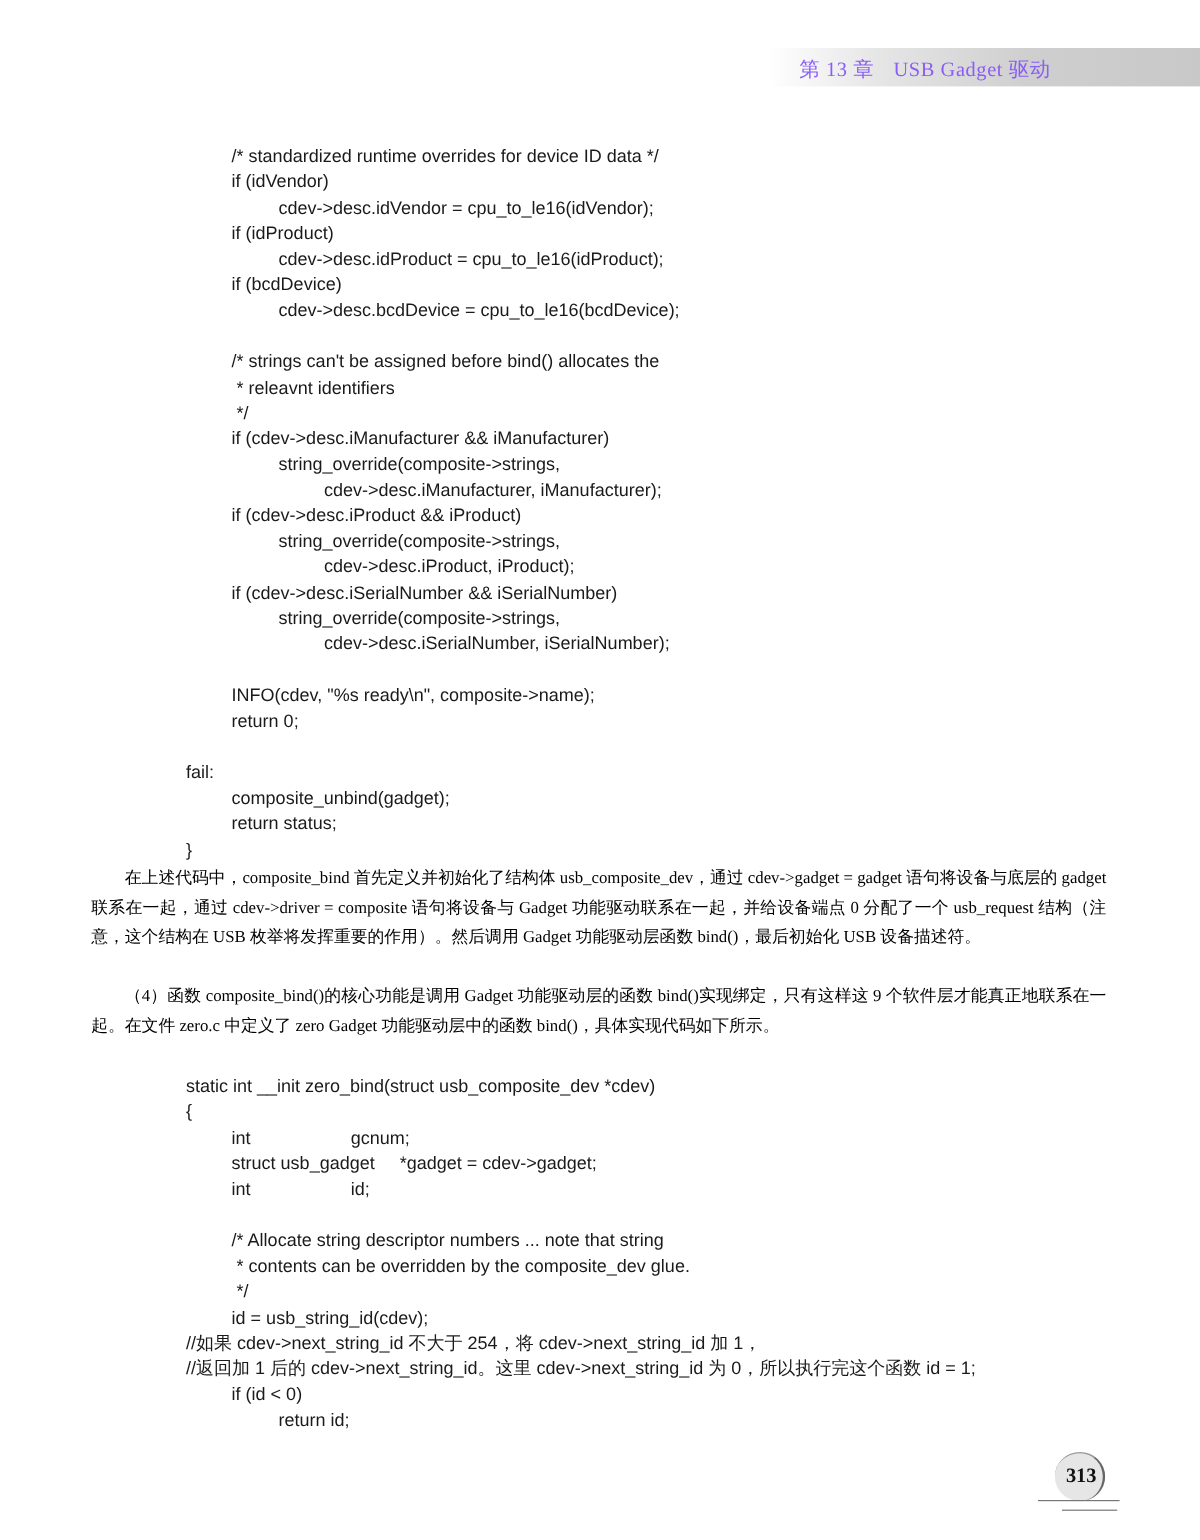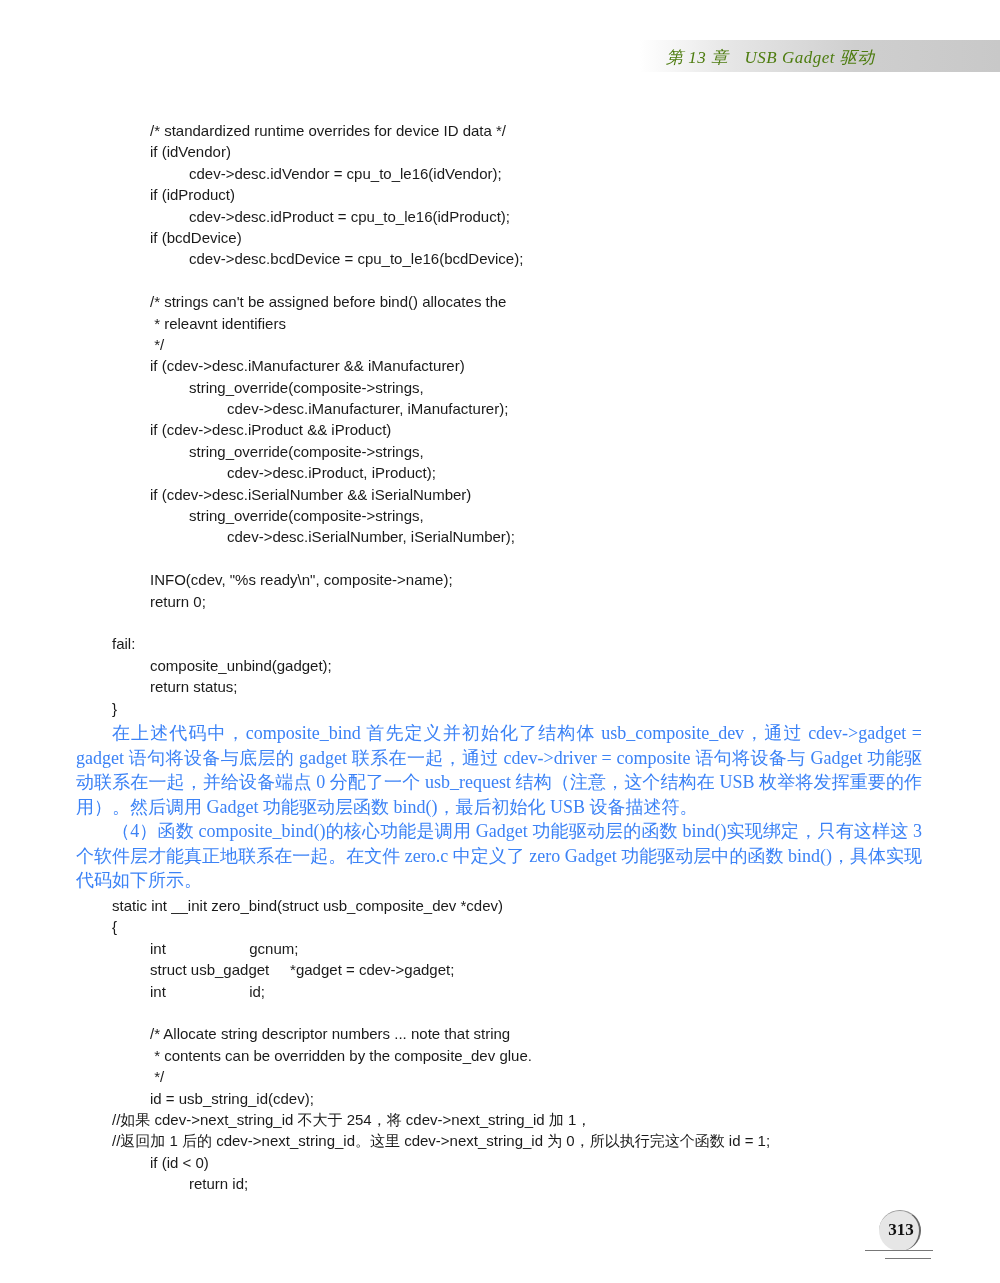--- a/index.html
+++ b/index.html
@@ -3,31 +3,31 @@
 <meta charset="utf-8">
 <style>
   html, body { margin:0; padding:0; background:#ffffff; }
   body { width:1000px; height:1283px; position:relative; overflow:hidden; color:#1a1a1a; }
   .header-band {
     position:absolute; left:640px; top:40px; width:360px; height:32px;
     background: linear-gradient(90deg, #ffffff 0%, #e6e6e6 25%, #cfcfcf 60%, #c8c8c8 100%);
   }
   .header-text {
     position:absolute; left:666px; top:46px;
-    font-family:"Liberation Serif", serif; font-size:17px; letter-spacing:0.5px; color:#4d7c0f;font-style:italic;
+    font-family:"Liberation Serif", serif; font-size:17px; letter-spacing:0.5px; color:#8b5cf6;
   }
   .header-text .en { margin-left:16px; }
   .code {
     position:absolute; font-family:"Liberation Sans", sans-serif; font-size:15px; color:#1a1a1a;
     line-height:21.4px; white-space:pre;
   }
-  .code .ln { display:block; height:21.4px; }
+  .code .ln { display:block; height:21.4px;margin-left:43px; }
   .prose {
     position:absolute; left:76px; width:846px;
-    font-family:"Liberation Serif", serif; font-size:18px; line-height:24.5px; color:#3b82f6;
+    font-family:"Liberation Serif", serif; font-size:14px; line-height:24.5px; color:#000000;
     text-align:justify;
   }
   .prose p { margin:0; }
   .prose .indent { text-indent:2em; }
   .pnum-wrap { position:absolute; left:865px; top:1208px; width:80px; height:60px; }
   .pnum-circle {
     position:absolute; left:14px; top:2px; width:40px; height:40px; border-radius:50%;
     background:#e6e6e6; border-right:2px solid #666; border-top:1px solid #999;
   }
   .pnum {
@@ -45,21 +45,21 @@
   <span>第 13 章</span><span class="en">USB Gadget 驱动</span>
 </div>
 
 <div class="code" id="code1" style="left:0; top:120px;"><span class="ln" style="padding-left: 150px;">/* standardized runtime overrides for device ID data */</span><span class="ln" style="padding-left: 150px;">if (idVendor)</span><span class="ln" style="padding-left: 189px;">cdev-&gt;desc.idVendor = cpu_to_le16(idVendor);</span><span class="ln" style="padding-left: 150px;">if (idProduct)</span><span class="ln" style="padding-left: 189px;">cdev-&gt;desc.idProduct = cpu_to_le16(idProduct);</span><span class="ln" style="padding-left: 150px;">if (bcdDevice)</span><span class="ln" style="padding-left: 189px;">cdev-&gt;desc.bcdDevice = cpu_to_le16(bcdDevice);</span><span class="ln" style="padding-left: 150px;"></span><span class="ln" style="padding-left: 150px;">/* strings can't be assigned before bind() allocates the</span><span class="ln" style="padding-left: 150px;"> * releavnt identifiers</span><span class="ln" style="padding-left: 150px;"> */</span><span class="ln" style="padding-left: 150px;">if (cdev-&gt;desc.iManufacturer &amp;&amp; iManufacturer)</span><span class="ln" style="padding-left: 189px;">string_override(composite-&gt;strings,</span><span class="ln" style="padding-left: 227px;">cdev-&gt;desc.iManufacturer, iManufacturer);</span><span class="ln" style="padding-left: 150px;">if (cdev-&gt;desc.iProduct &amp;&amp; iProduct)</span><span class="ln" style="padding-left: 189px;">string_override(composite-&gt;strings,</span><span class="ln" style="padding-left: 227px;">cdev-&gt;desc.iProduct, iProduct);</span><span class="ln" style="padding-left: 150px;">if (cdev-&gt;desc.iSerialNumber &amp;&amp; iSerialNumber)</span><span class="ln" style="padding-left: 189px;">string_override(composite-&gt;strings,</span><span class="ln" style="padding-left: 227px;">cdev-&gt;desc.iSerialNumber, iSerialNumber);</span><span class="ln" style="padding-left: 150px;"></span><span class="ln" style="padding-left: 150px;">INFO(cdev, "%s ready\n", composite-&gt;name);</span><span class="ln" style="padding-left: 150px;">return 0;</span><span class="ln" style="padding-left: 150px;"></span><span class="ln" style="padding-left: 112px;">fail:</span><span class="ln" style="padding-left: 150px;">composite_unbind(gadget);</span><span class="ln" style="padding-left: 150px;">return status;</span><span class="ln" style="padding-left: 112px;">}</span></div>
 
 <div class="prose" style="top:721px;">
   <p class="indent">在上述代码中，composite_bind 首先定义并初始化了结构体 usb_composite_dev，通过 cdev-&gt;gadget = gadget 语句将设备与底层的 gadget 联系在一起，通过 cdev-&gt;driver = composite 语句将设备与 Gadget 功能驱动联系在一起，并给设备端点 0 分配了一个 usb_request 结构（注意，这个结构在 USB 枚举将发挥重要的作用）。然后调用 Gadget 功能驱动层函数 bind()，最后初始化 USB 设备描述符。</p>
 </div>
 
 <div class="prose" style="top:819px;">
-  <p class="indent">（4）函数 composite_bind()的核心功能是调用 Gadget 功能驱动层的函数 bind()实现绑定，只有这样这 3 个软件层才能真正地联系在一起。在文件 zero.c 中定义了 zero Gadget 功能驱动层中的函数 bind()，具体实现代码如下所示。</p>
+  <p class="indent">（4）函数 composite_bind()的核心功能是调用 Gadget 功能驱动层的函数 bind()实现绑定，只有这样这 9 个软件层才能真正地联系在一起。在文件 zero.c 中定义了 zero Gadget 功能驱动层中的函数 bind()，具体实现代码如下所示。</p>
 </div>
 
 <div class="code" id="code2" style="left:0; top:895px;"><span class="ln" style="padding-left: 112px;">static int __init zero_bind(struct usb_composite_dev *cdev)</span><span class="ln" style="padding-left: 112px;">{</span><span class="ln" style="padding-left: 150px;">int                    gcnum;</span><span class="ln" style="padding-left: 150px;">struct usb_gadget     *gadget = cdev-&gt;gadget;</span><span class="ln" style="padding-left: 150px;">int                    id;</span><span class="ln" style="padding-left: 150px;"></span><span class="ln" style="padding-left: 150px;">/* Allocate string descriptor numbers ... note that string</span><span class="ln" style="padding-left: 150px;"> * contents can be overridden by the composite_dev glue.</span><span class="ln" style="padding-left: 150px;"> */</span><span class="ln" style="padding-left: 150px;">id = usb_string_id(cdev);</span><span class="ln" style="padding-left: 112px;">//如果 cdev-&gt;next_string_id 不大于 254，将 cdev-&gt;next_string_id 加 1，</span><span class="ln" style="padding-left: 112px;">//返回加 1 后的 cdev-&gt;next_string_id。这里 cdev-&gt;next_string_id 为 0，所以执行完这个函数 id = 1;</span><span class="ln" style="padding-left: 150px;">if (id &lt; 0)</span><span class="ln" style="padding-left: 189px;">return id;</span></div>
 
 <div class="pnum-wrap">
   <div class="pnum-circle"></div>
   <div class="pnum">313</div>
   <div class="pline1"></div>
   <div class="pline2"></div>
 </div>

